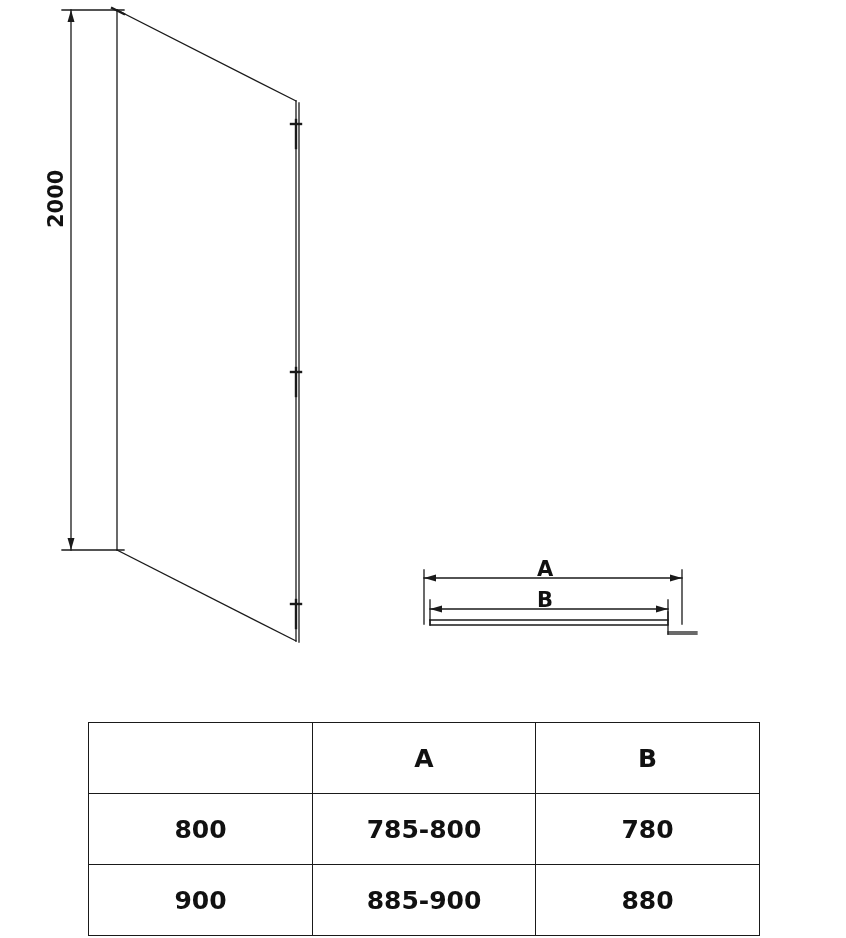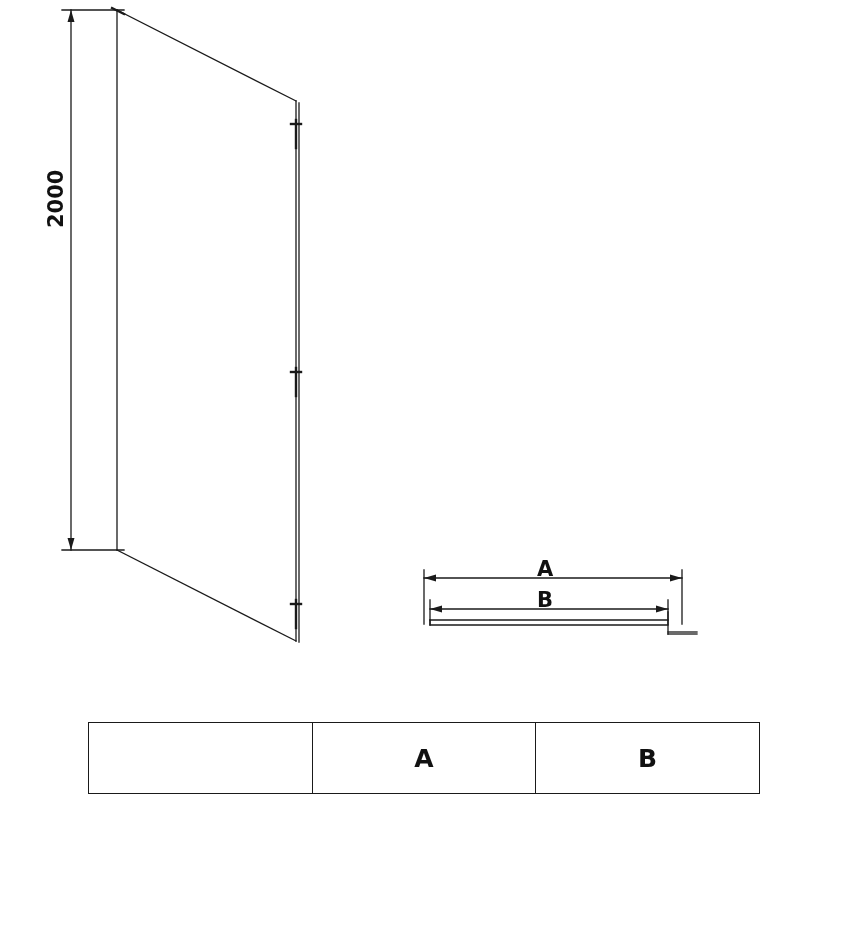--- a/index.html
+++ b/index.html
@@ -173,16 +173,26 @@
         <col class="c3">
     </colgroup>
     <thead>
       <tr>
         <th class="blank"></th>
         <th>A</th>
         <th>B</th>
       </tr>
     </thead>
     <tbody>
+      <tr>
+        <td>800</td>
+        <td>785-800</td>
+        <td>780</td>
+      </tr>
+      <tr>
+        <td>900</td>
+        <td>885-900</td>
+        <td>880</td>
+      </tr>
     </tbody>
   </table>
 
 </div>
 
 </body></html>

